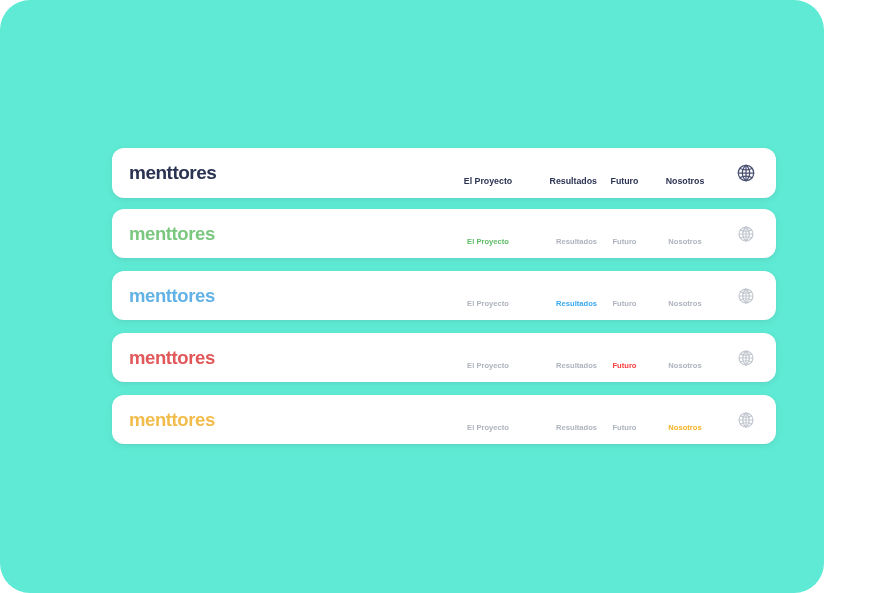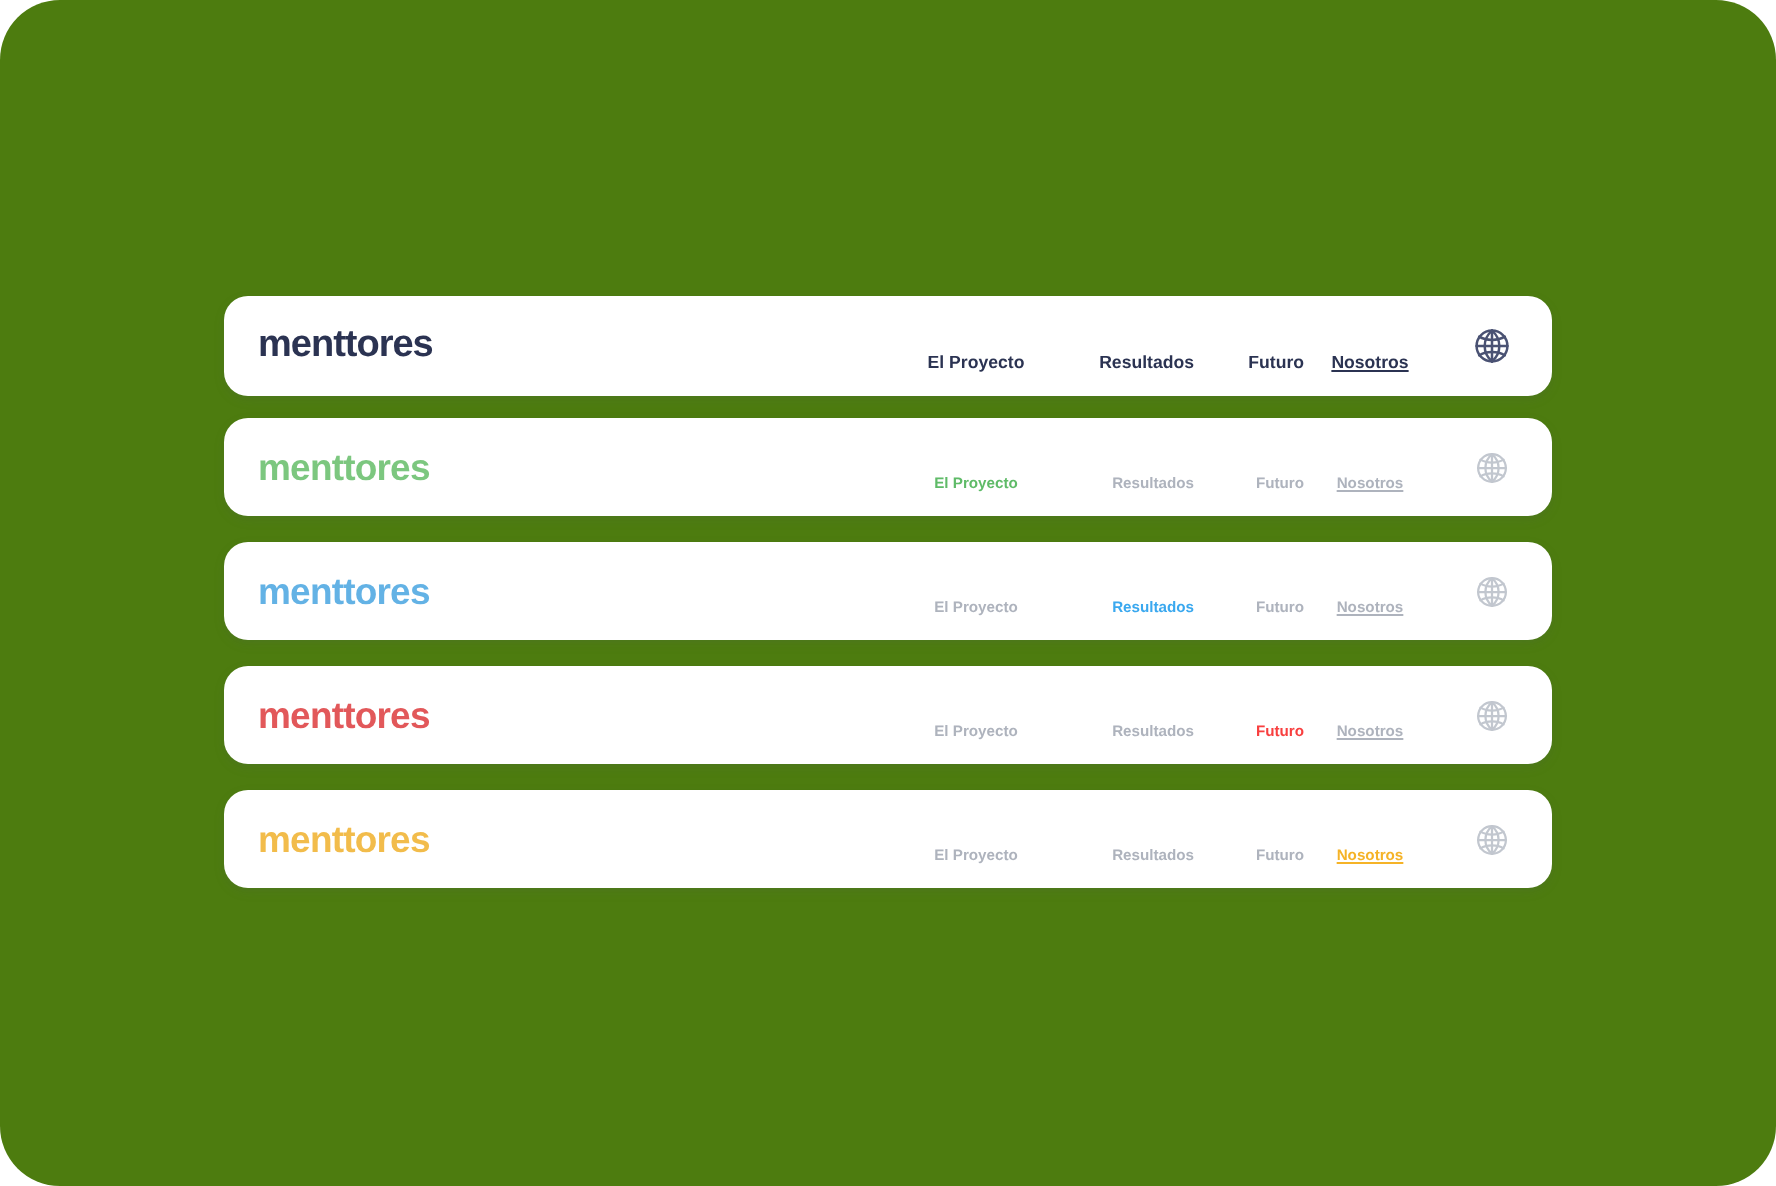--- a/index.html
+++ b/index.html
@@ -13,23 +13,23 @@
   body {
     font-family: "Liberation Sans", sans-serif;
     -webkit-font-smoothing: antialiased;
   }
 
   
   #stage {
     position: absolute;
     left: 0;
     top: 0;
-    width: 888px;
+    width: 824px;
     height: 593px;
-    background: #4d7c0f;
+    background: #5eead4;
     border-radius: 30px;
     box-sizing: border-box;
   }
 
   
   #navbar-stack {
     position: absolute;
     left: 112px;
     top: 148px;
     width: 664px;
@@ -96,22 +96,22 @@
   }
   .is-secondary .nav-link {
     font-size: 7.6px;
     font-weight: 600;
     color: #aeb3bd;
   }
 
   
   .nav-link.col-0 { width: 74px; }
   .nav-link.col-1 { width: 72px; text-align: right; }
-  .nav-link.col-2 { width: 55px; text-align: right; }
-  .nav-link.col-3 { width: 66px; text-decoration: underline; }
+  .nav-link.col-2 { width: 55px; }
+  .nav-link.col-3 { width: 66px; }
 
   
   .globe-btn {
     width: 28px;
     height: 28px;
     margin-left: 14px;
     display: flex;
     align-items: center;
     justify-content: center;
     cursor: pointer;

